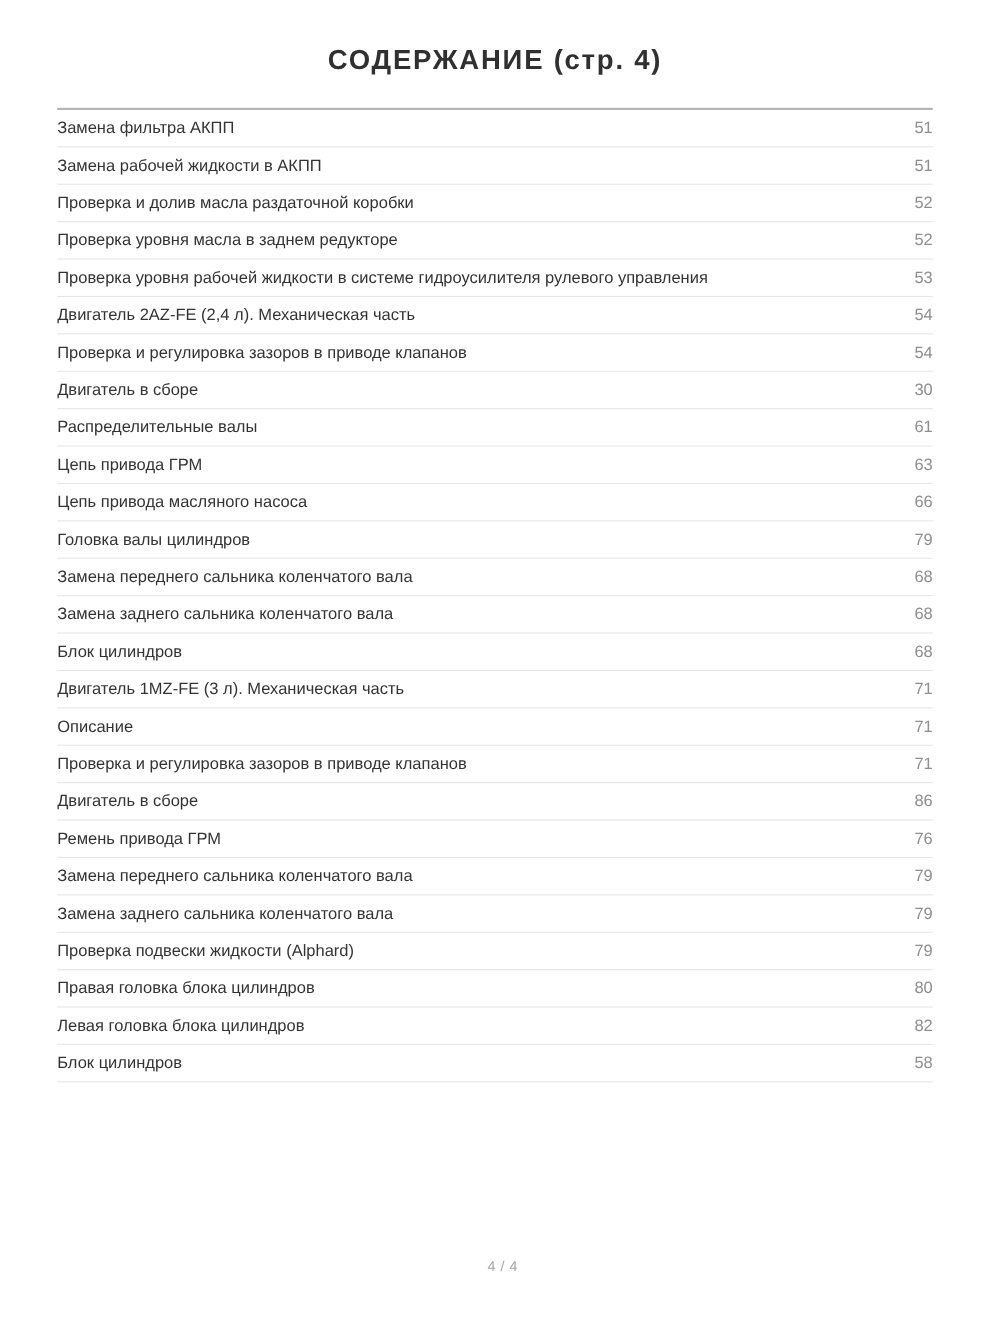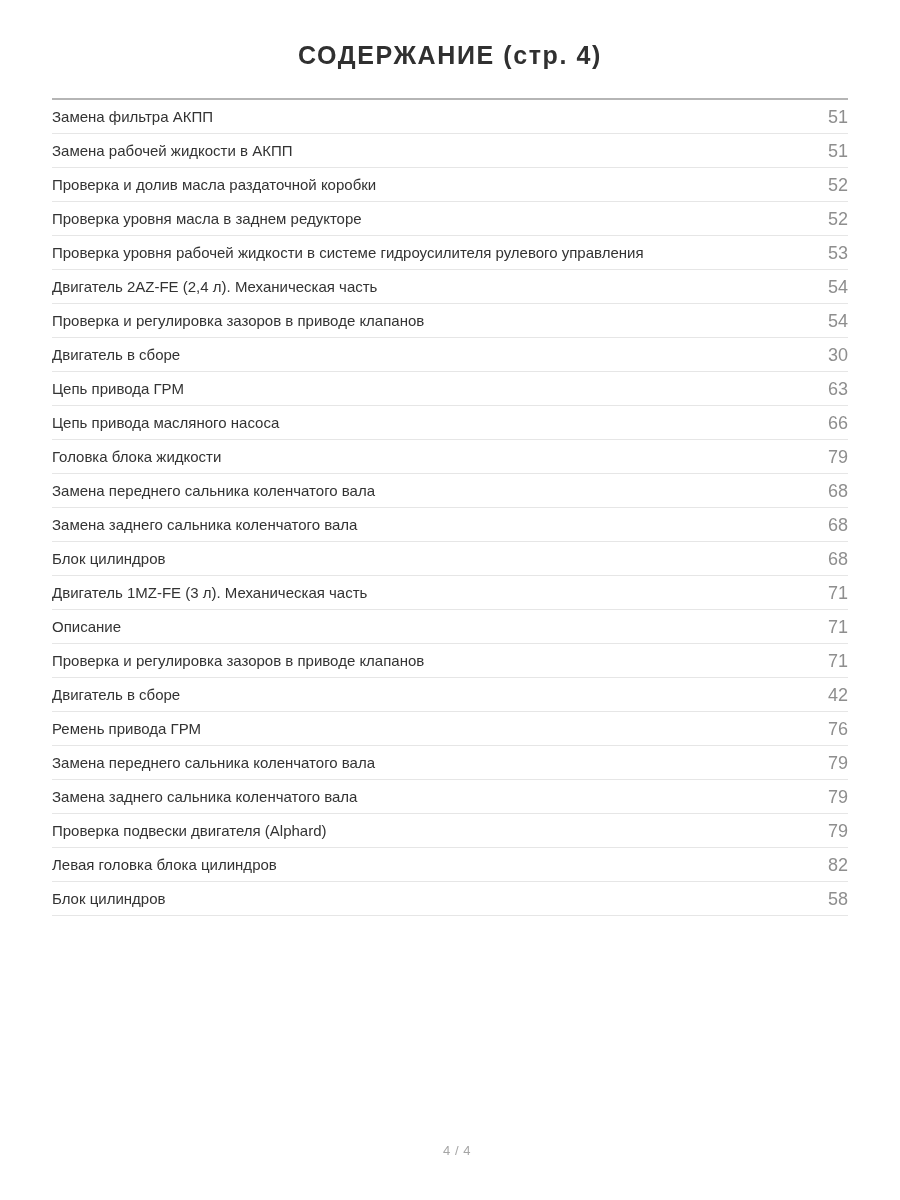--- a/index.html
+++ b/index.html
@@ -62,21 +62,21 @@
     font-size: 15px;
     color: #333333;
     line-height: 34px;
     white-space: nowrap;
     overflow: hidden;
     text-overflow: ellipsis;
     flex: 1 1 auto;
     padding-right: 16px;
   }
   .toc-page {
-    font-size: 18px;
+    font-size: 15px;
     color: #8e8e8e;
     line-height: 34px;
     flex: 0 0 auto;
     min-width: 26px;
     text-align: right;
     white-space: nowrap;
   }
   .footer {
     position: absolute;
     left: 14px;
@@ -124,29 +124,33 @@
       </li>
       <li class="toc-row">
         <span class="toc-label">Проверка и регулировка зазоров в приводе клапанов</span>
         <span class="toc-page">54</span>
       </li>
       <li class="toc-row">
         <span class="toc-label">Двигатель в сборе</span>
         <span class="toc-page">30</span>
       </li>
       <li class="toc-row">
+        <span class="toc-label">Распределительные валы</span>
+        <span class="toc-page">61</span>
+      </li>
+      <li class="toc-row">
         <span class="toc-label">Цепь привода ГРМ</span>
         <span class="toc-page">63</span>
       </li>
       <li class="toc-row">
         <span class="toc-label">Цепь привода масляного насоса</span>
         <span class="toc-page">66</span>
       </li>
       <li class="toc-row">
-        <span class="toc-label">Головка блока жидкости</span>
+        <span class="toc-label">Головка валы цилиндров</span>
         <span class="toc-page">79</span>
       </li>
       <li class="toc-row">
         <span class="toc-label">Замена переднего сальника коленчатого вала</span>
         <span class="toc-page">68</span>
       </li>
       <li class="toc-row">
         <span class="toc-label">Замена заднего сальника коленчатого вала</span>
         <span class="toc-page">68</span>
       </li>
@@ -161,37 +165,41 @@
       <li class="toc-row">
         <span class="toc-label">Описание</span>
         <span class="toc-page">71</span>
       </li>
       <li class="toc-row">
         <span class="toc-label">Проверка и регулировка зазоров в приводе клапанов</span>
         <span class="toc-page">71</span>
       </li>
       <li class="toc-row">
         <span class="toc-label">Двигатель в сборе</span>
-        <span class="toc-page">42</span>
+        <span class="toc-page">86</span>
       </li>
       <li class="toc-row">
         <span class="toc-label">Ремень привода ГРМ</span>
         <span class="toc-page">76</span>
       </li>
       <li class="toc-row">
         <span class="toc-label">Замена переднего сальника коленчатого вала</span>
         <span class="toc-page">79</span>
       </li>
       <li class="toc-row">
         <span class="toc-label">Замена заднего сальника коленчатого вала</span>
         <span class="toc-page">79</span>
       </li>
       <li class="toc-row">
-        <span class="toc-label">Проверка подвески двигателя (Alphard)</span>
-        <span class="toc-page">79</span>
+        <span class="toc-label">Проверка подвески жидкости (Alphard)</span>
+        <span class="toc-page">79</span>
+      </li>
+      <li class="toc-row">
+        <span class="toc-label">Правая головка блока цилиндров</span>
+        <span class="toc-page">80</span>
       </li>
       <li class="toc-row">
         <span class="toc-label">Левая головка блока цилиндров</span>
         <span class="toc-page">82</span>
       </li>
       <li class="toc-row">
         <span class="toc-label">Блок цилиндров</span>
         <span class="toc-page">58</span>
       </li>
     </ul>

